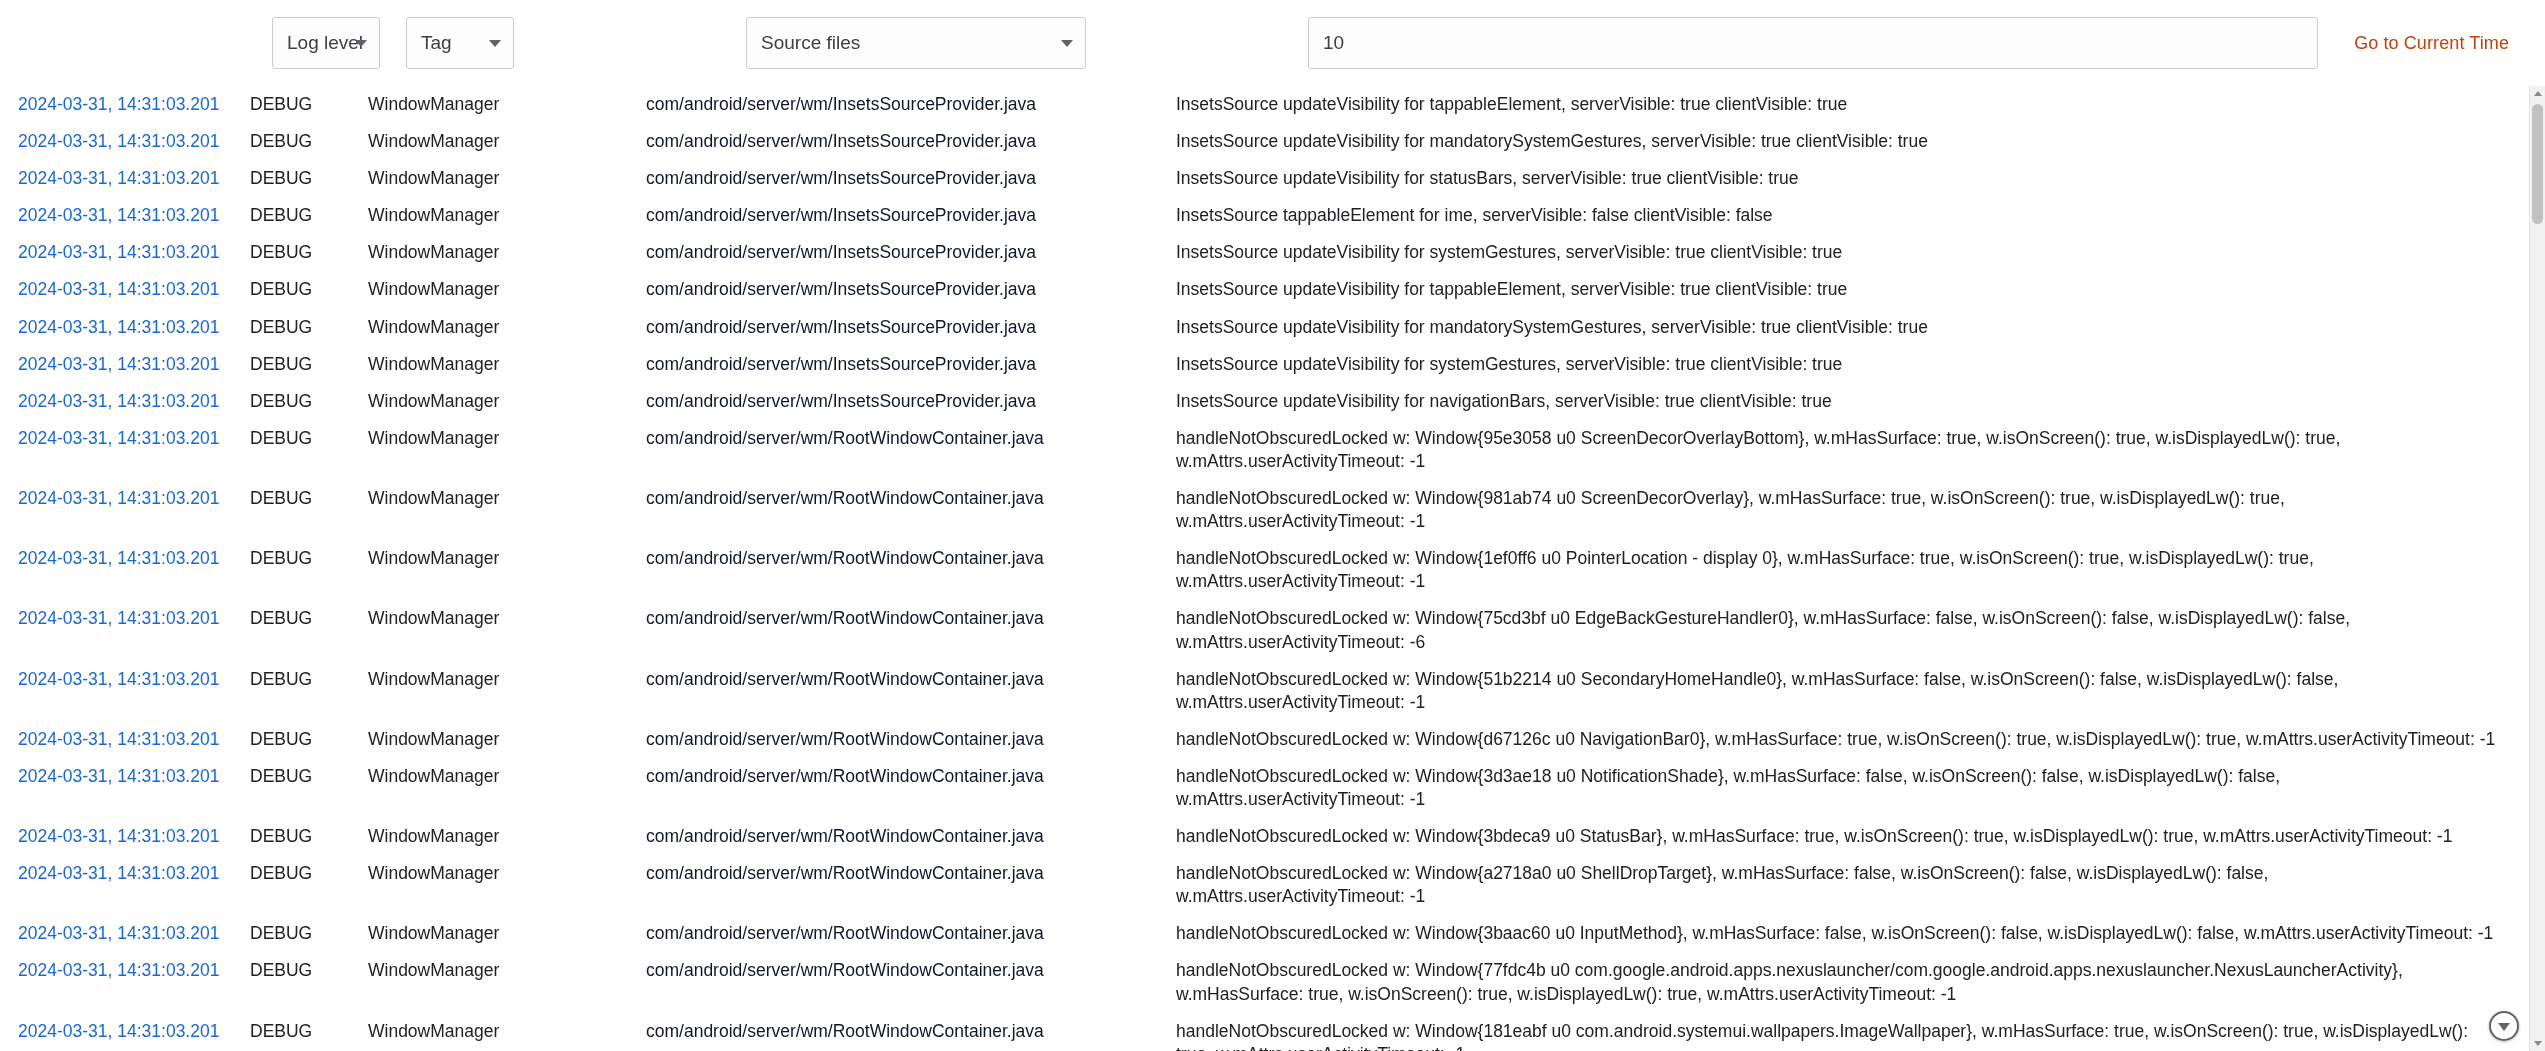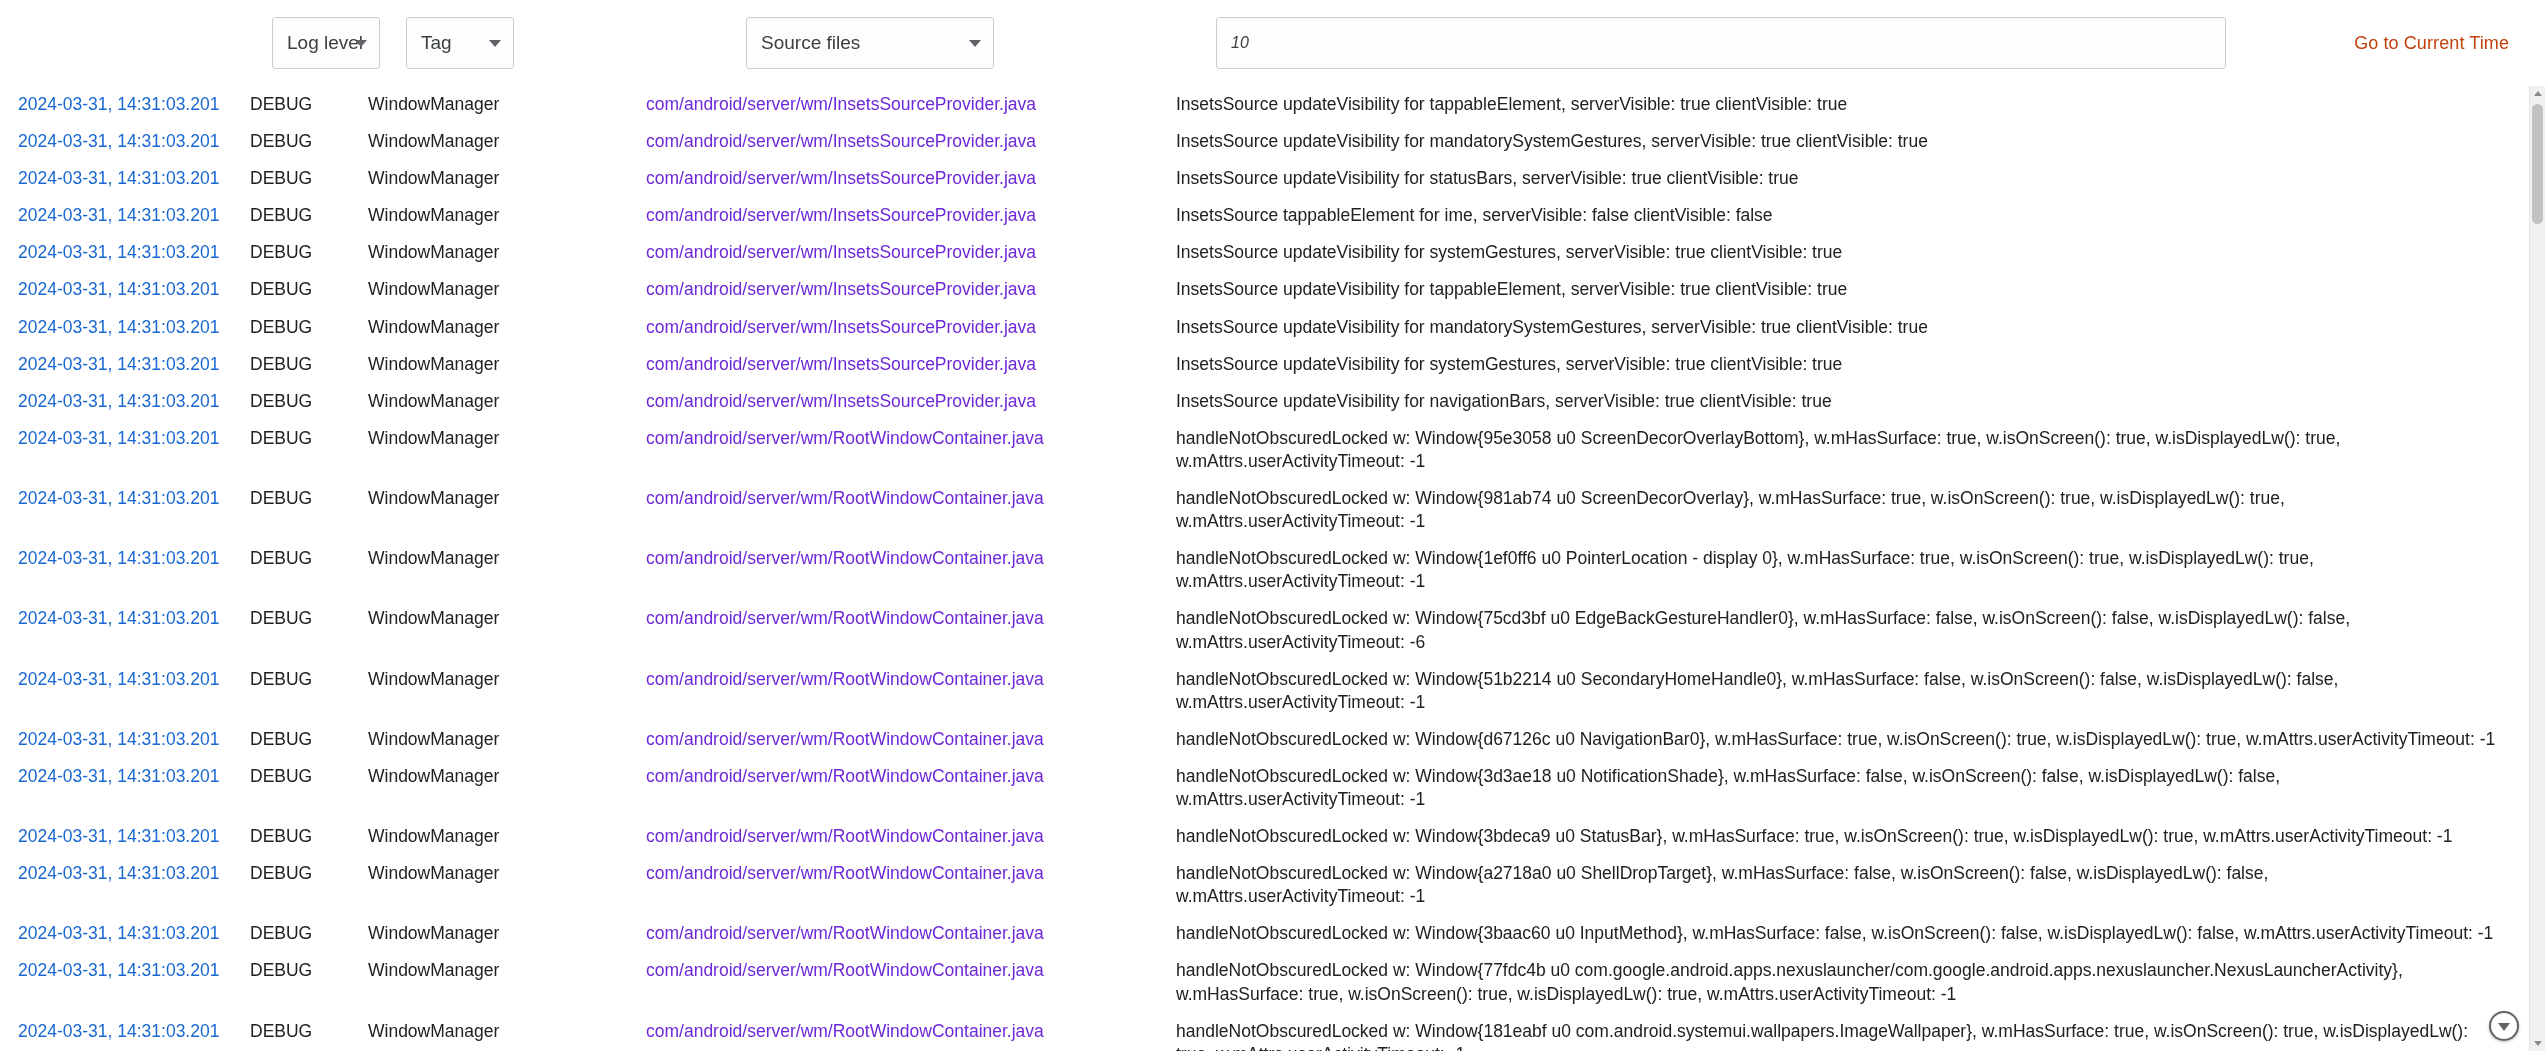--- a/index.html
+++ b/index.html
@@ -37,21 +37,21 @@
     display: flex;
     align-items: center;
     padding: 0 34px 0 14px;
     margin-right: 26px;
     color: #3c4043;
     font-size: 19px;
     white-space: nowrap;
   }
   .dropdown.loglevel { width: 108px; }
   .dropdown.tag { width: 108px; }
-  .dropdown.sourcefiles { width: 248px; margin-left: 206px; }
+  .dropdown.sourcefiles { width: 340px; margin-left: 206px; }
 
   .caret {
     position: absolute;
     right: 12px;
     top: 50%;
     width: 0;
     height: 0;
     margin-top: -3px;
     border-left: 6px solid transparent;
     border-right: 6px solid transparent;
@@ -72,24 +72,23 @@
     margin-left: 196px;
     font-size: 19px;
     color: #3c4043;
   }
   .searchbox input {
     border: none;
     outline: none;
     background: transparent;
     width: 100%;
     font-family: "Liberation Sans", sans-serif;
-    font-size: 16px;
+    font-size: 19px;
     color: #3c4043;
     padding: 0;
-    font-style: italic;
   }
 
   .go-current {
     position: absolute;
     right: 36px;
     top: 50%;
     transform: translateY(-50%);
     color: #c2410c;
     font-size: 18px;
     letter-spacing: .1px;
@@ -111,21 +110,21 @@
     font-size: 17.5px;
   }
   .log-table td {
     vertical-align: top;
     padding: 7px 0 7px 0;
     line-height: 1.32;
   }
   .c-time  { width: 232px; padding-left: 18px !important; color: #1967d2; white-space: nowrap; }
   .c-level { width: 118px; color: #202124; margin-left: 20px; }
   .c-tag   { width: 278px; color: #202124; margin-top: 24px; }
-  .c-src   { width: 530px; color: #6d28d9; margin-left: 22px; }
+  .c-src   { width: 530px; color: #0f172a; margin-left: 22px; }
   .c-msg   { color: #202124; padding-right: 30px !important; }
 
   
   .scrollbar-track {
     position: absolute;
     top: 0;
     right: 0;
     width: 15px;
     height: 100%;
     background: #f1f1f1;

